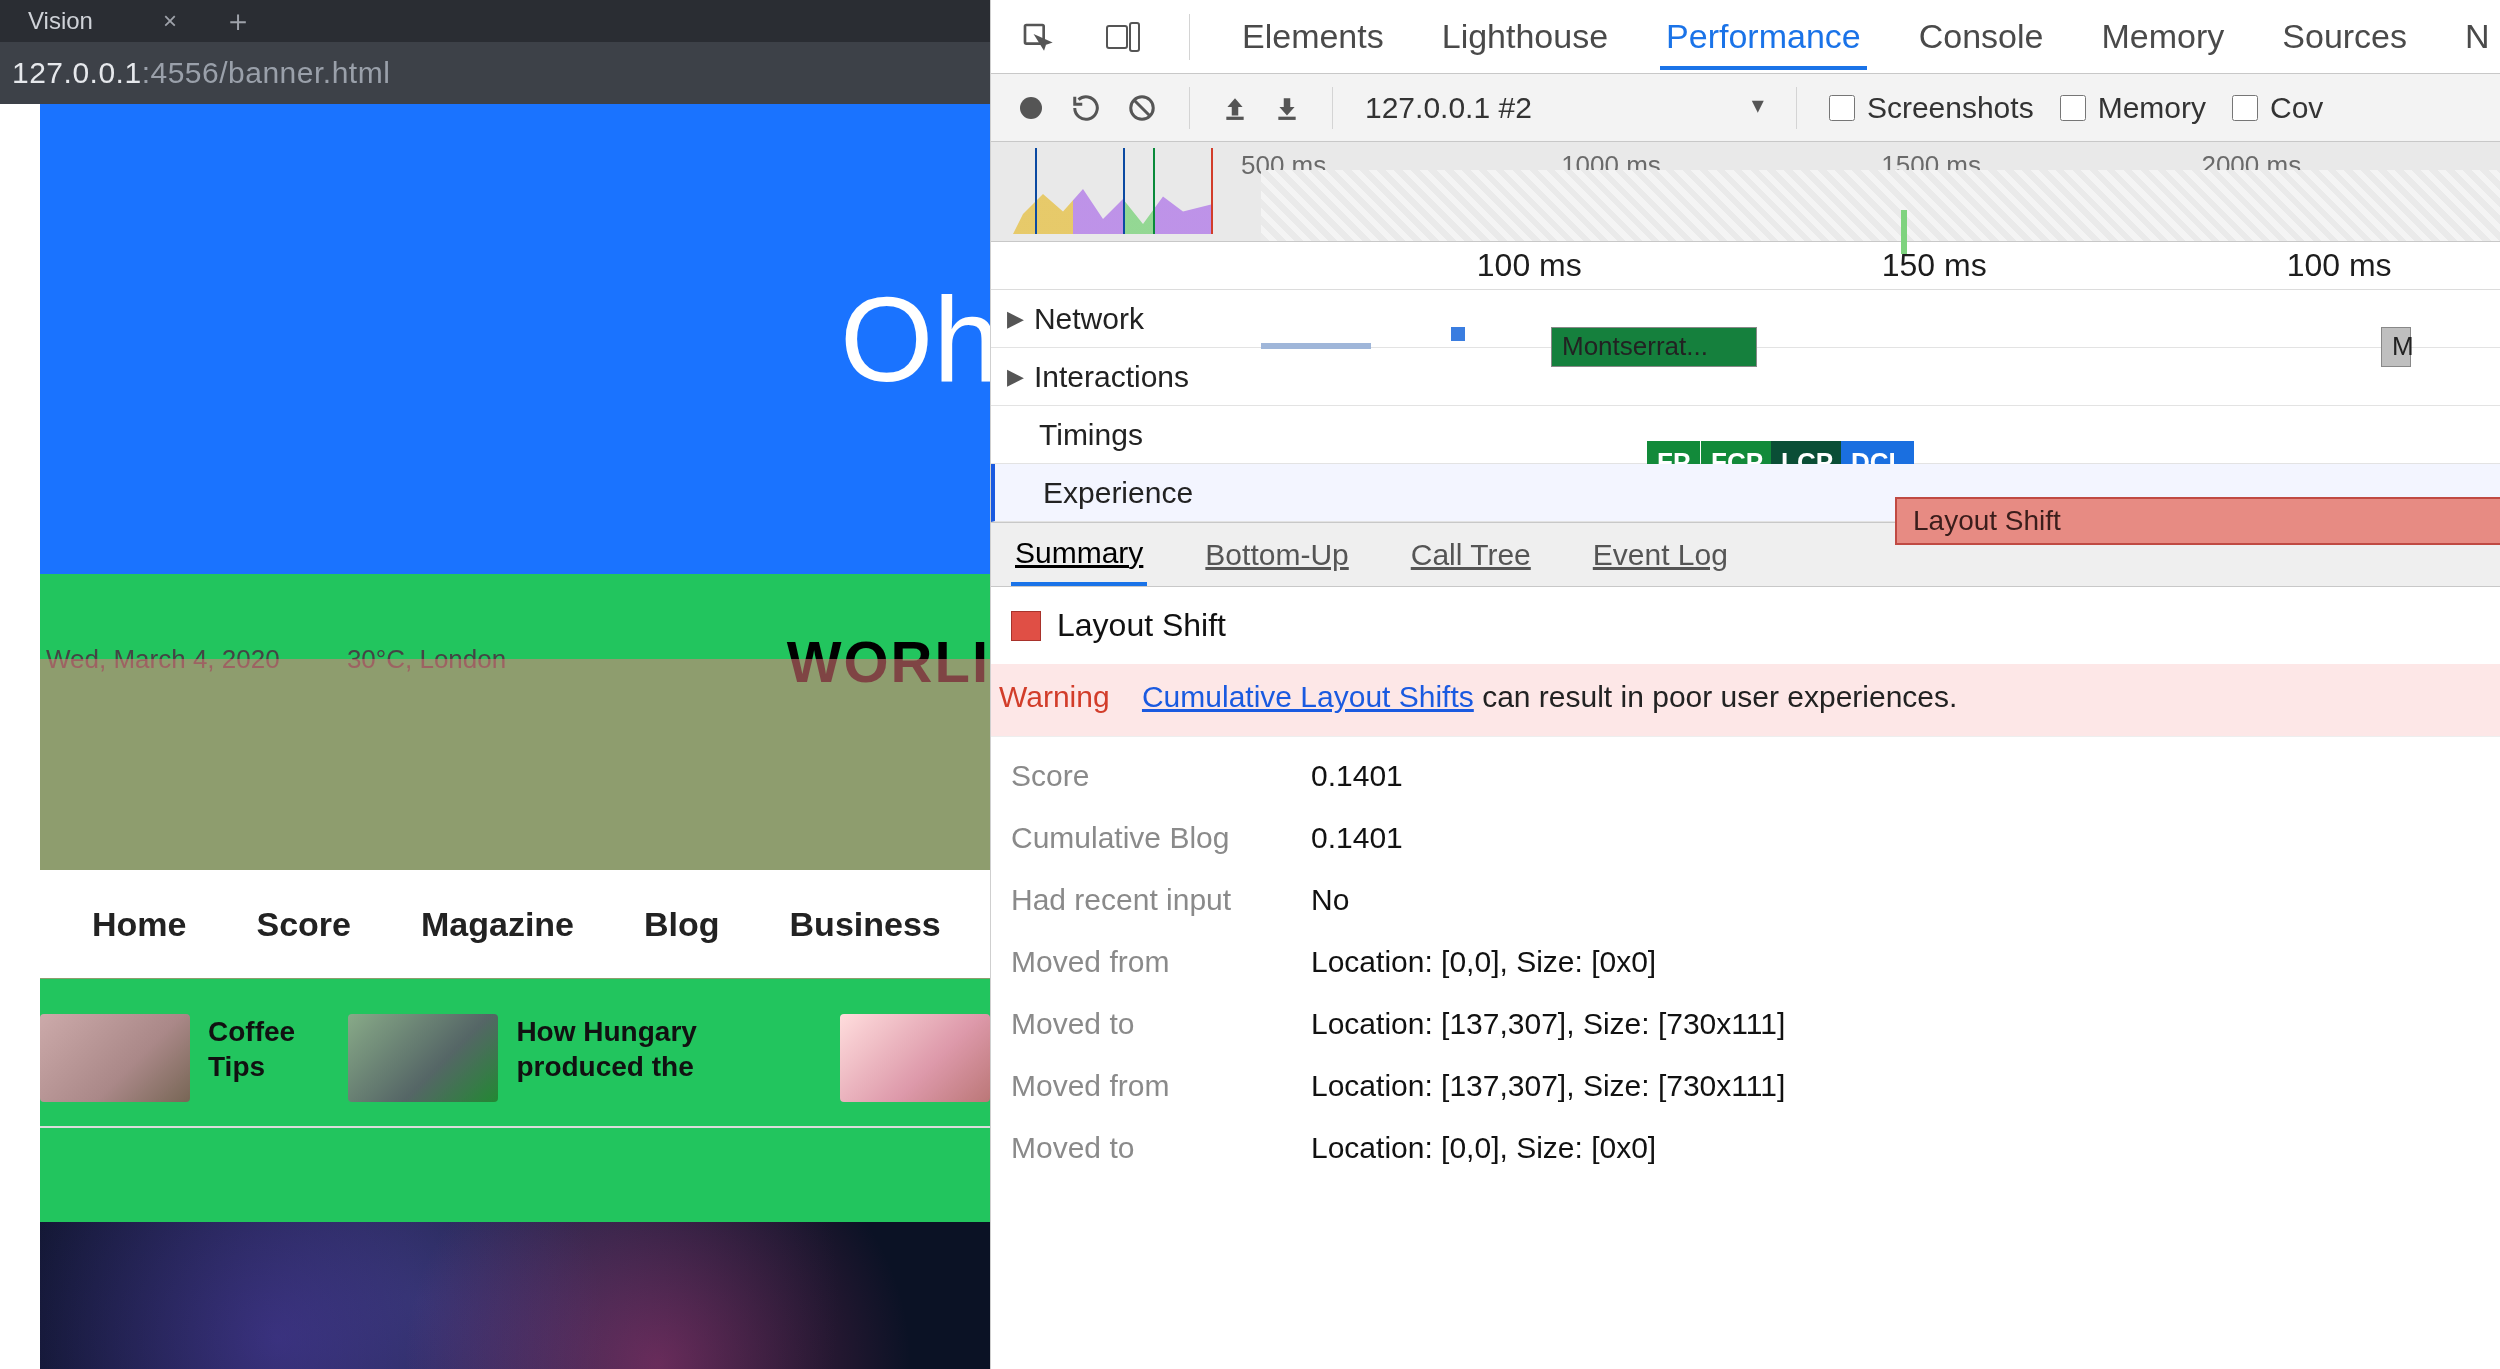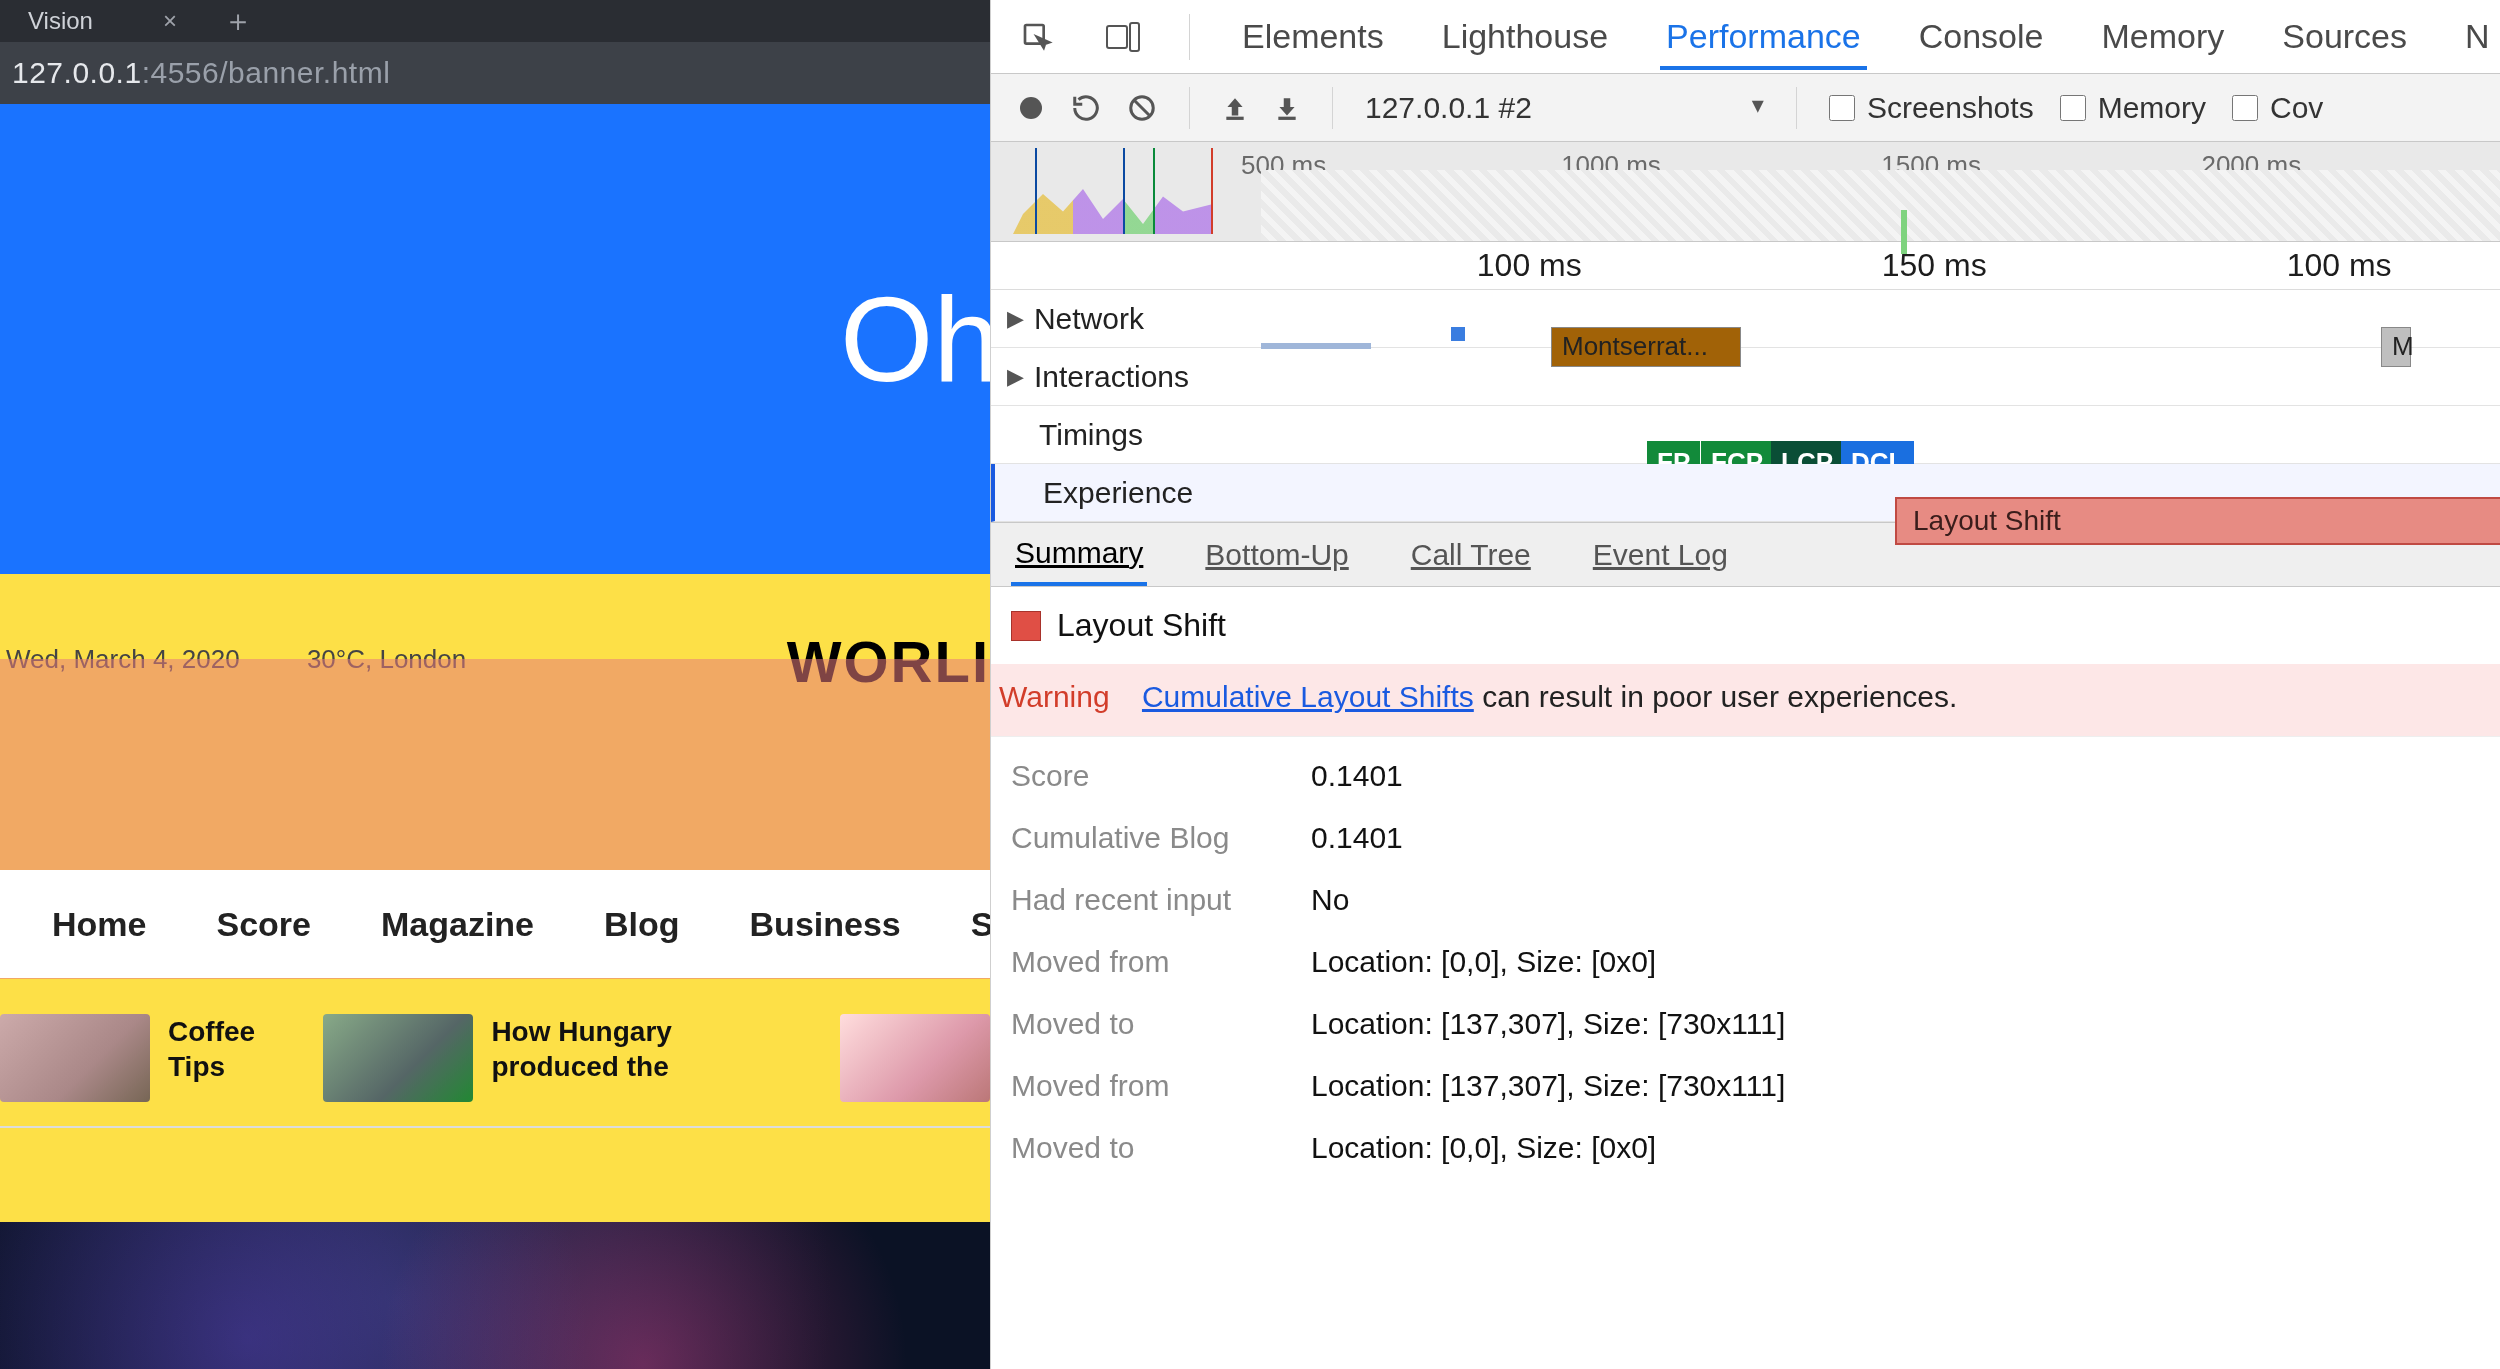--- a/index.html
+++ b/index.html
@@ -8,21 +8,21 @@
 
   
   .browser { width: 990px; flex: 0 0 990px; height: 100%; background: #fff; display: flex; flex-direction: column; overflow: hidden; }
   .tabbar { height: 42px; background: #2a2d33; display: flex; align-items: center; padding: 0 10px; color: #cfd2d8; }
   .tab { display: flex; align-items: center; gap: 70px; font-size: 24px; padding: 0 18px; }
   .tab .close { font-size: 24px; color: #9ea2aa; cursor: pointer; }
   .tab-add { margin-left: 28px; font-size: 30px; color: #9ea2aa; cursor: pointer; }
   .addrbar { height: 62px; background: #3d4148; display: flex; align-items: center; padding: 0 12px; }
   .url { font-size: 30px; color: #e6e8ec; letter-spacing: .5px; }
   .url .dim { color: #9aa0aa; }
-  .page { flex: 1; position: relative; background: #fde047; }
+  .page { flex: 1; position: relative; background: #22c55e; margin-left: 40px; }
 
   .banner { position: absolute; left: 0; top: 0; right: 0; height: 470px; background: #1a73ff; color: #fff; font-size: 120px; font-weight: 400; display: flex; align-items: center; justify-content: flex-end; padding-right: 0; }
   .banner span { margin-right: -10px; }
 
   .meta-row { position: absolute; top: 540px; left: 6px; right: 0; font-size: 26px; color: #444; }
   .meta-row .date { margin-right: 60px; }
   .meta-row .logo { position: absolute; right: 0; top: -16px; font-size: 58px; font-weight: 800; color: #000; letter-spacing: 2px; }
 
   .cls-overlay { position: absolute; top: 555px; left: 0; right: 0; height: 320px; background: rgba(231,123,123,.55); }
 
@@ -254,21 +254,21 @@
 
     <div class="tracks">
       <div class="track">
         <div class="head">
             <span class="tri">▶</span>
             <span>Network</span>
           </div>
         <div class="lane">
           <div style="position:absolute; left:10px; top:24px; height:6px; width:110px; background:#9fb6d9;"></div>
           <div style="position:absolute; left:200px; top:8px; width:14px; height:14px; background:#3a7de0;"></div>
-          <div class="pill" style="left:300px; width:190px; background:#a16207">
+          <div class="pill" style="left:300px; width:206px; background:#15803d">
               <span>Montserrat...</span>
             </div>
           <div class="pill" style="left:1130px; width:30px; background:#bfbfbf">
               <span>M</span>
             </div>
         </div>
       </div>
       <div class="track">
         <div class="head">
             <span class="tri">▶</span>

